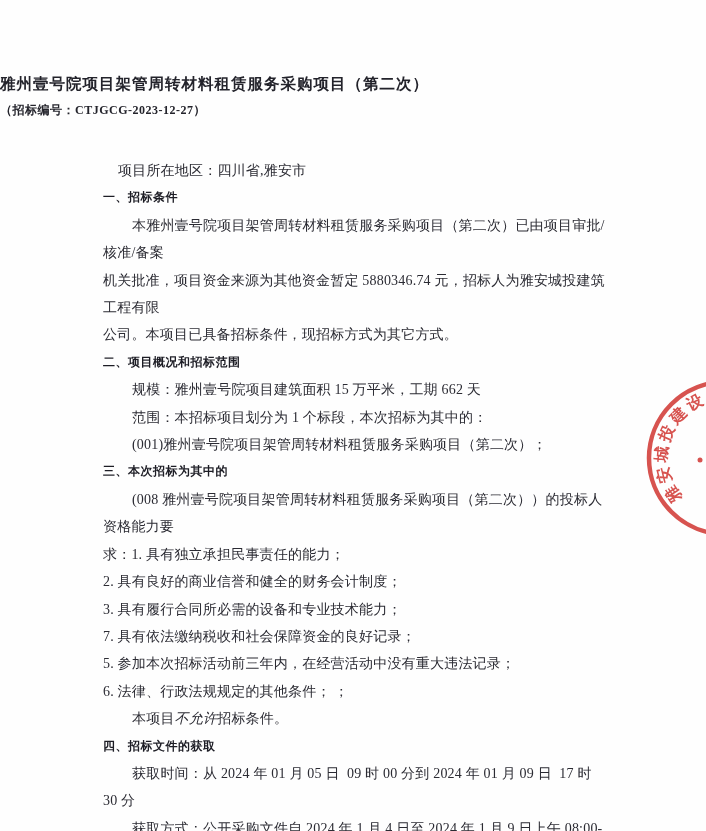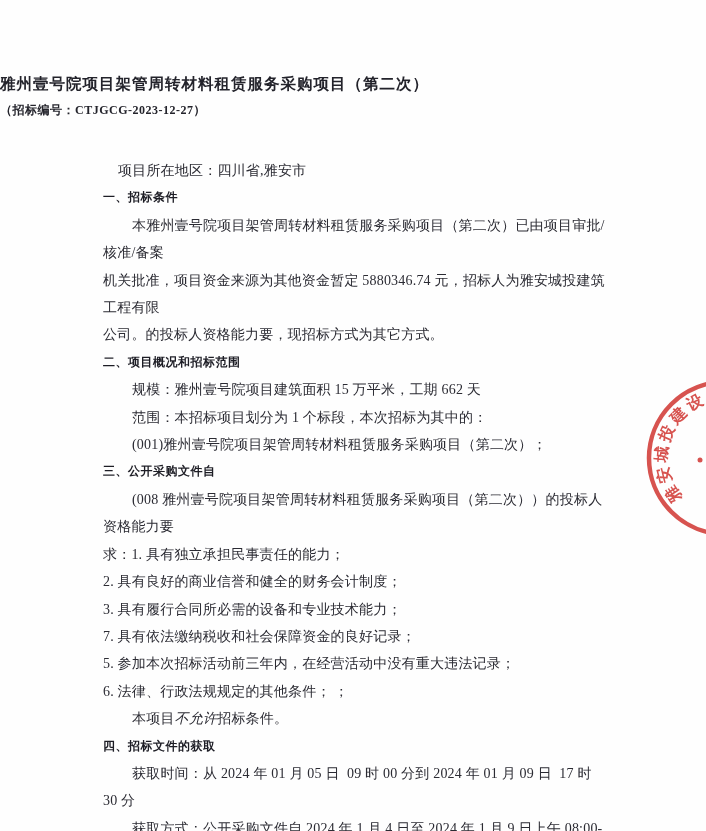--- a/index.html
+++ b/index.html
@@ -45,28 +45,28 @@
     <div class="doc-subtitle">（招标编号：CTJGCG-2023-12-27）</div>
   </div>
 
   <div class="body-col">
 
     <div class="line ind15">项目所在地区：四川省,雅安市</div>
 
     <div class="heading">一、招标条件</div>
     <div class="line ind">本雅州壹号院项目架管周转材料租赁服务采购项目（第二次）已由项目审批/核准/备案</div>
     <div class="line">机关批准，项目资金来源为其他资金暂定 5880346.74 元，招标人为雅安城投建筑工程有限</div>
-    <div class="line">公司。的投标人资格能力要，现招标方式为其它方式。</div>
+    <div class="line">公司。本项目已具备招标条件，现招标方式为其它方式。</div>
 
     <div class="heading">二、项目概况和招标范围</div>
     <div class="line ind">规模：雅州壹号院项目建筑面积 15 万平米，工期 662 天</div>
     <div class="line ind">范围：本招标项目划分为 1 个标段，本次招标为其中的：</div>
     <div class="line ind">(001)雅州壹号院项目架管周转材料租赁服务采购项目（第二次）；</div>
 
-    <div class="heading">三、公开采购文件自</div>
+    <div class="heading">三、本次招标为其中的</div>
     <div class="line ind">(008 雅州壹号院项目架管周转材料租赁服务采购项目（第二次））的投标人资格能力要</div>
     <div class="line">求：1. 具有独立承担民事责任的能力；</div>
     <div class="line">2. 具有良好的商业信誉和健全的财务会计制度；</div>
     <div class="line">3. 具有履行合同所必需的设备和专业技术能力；</div>
     <div class="line">7. 具有依法缴纳税收和社会保障资金的良好记录；</div>
     <div class="line">5. 参加本次招标活动前三年内，在经营活动中没有重大违法记录；</div>
     <div class="line">6. 法律、行政法规规定的其他条件； ；</div>
     <div class="line ind"><span>本项目</span><span class="it">不允许</span><span>招标条件。</span></div>
 
     <div class="heading">四、招标文件的获取</div>

